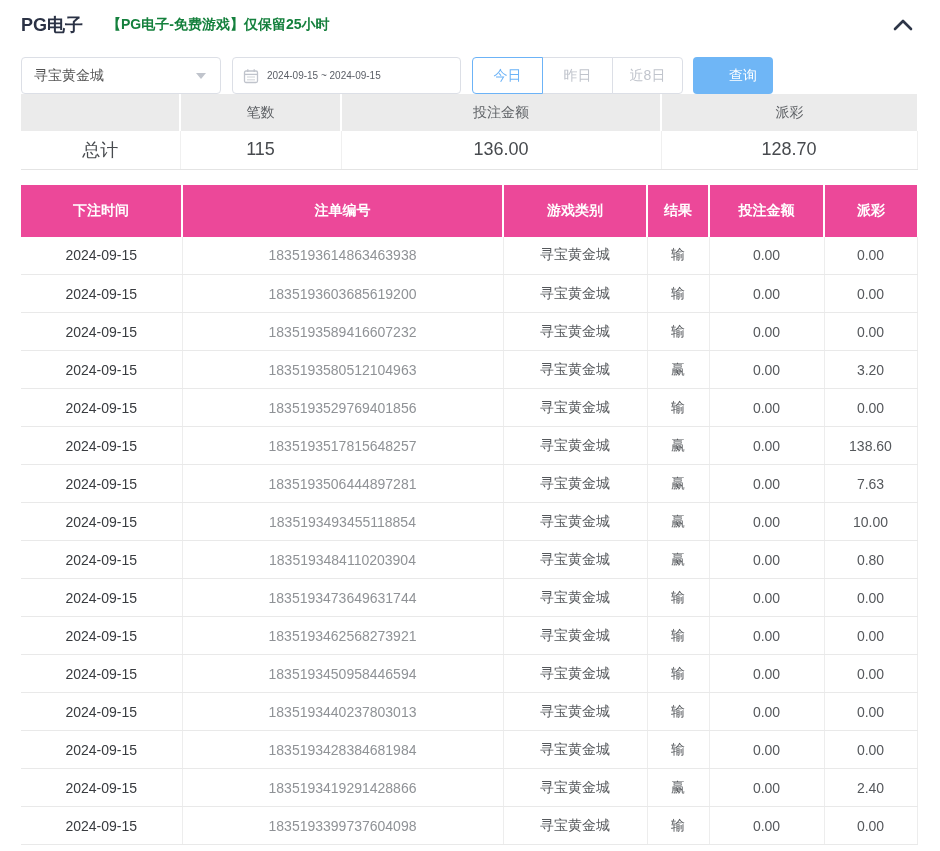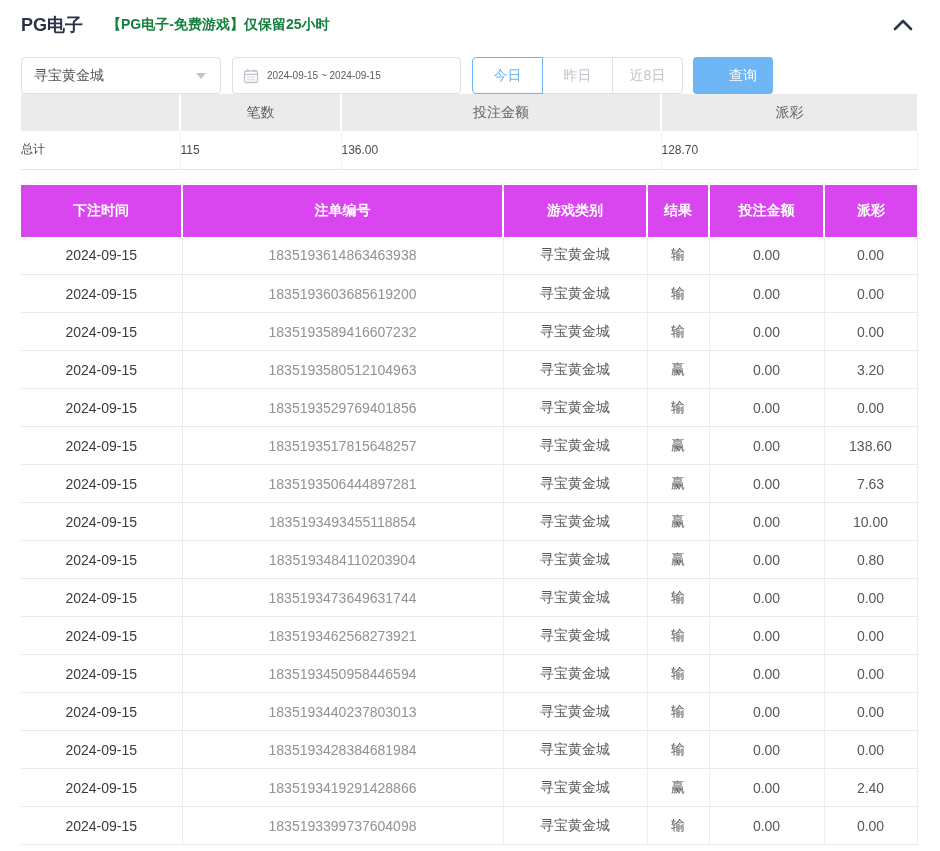--- a/index.html
+++ b/index.html
@@ -34,27 +34,27 @@
   .search-btn { width:80px; height:37px; margin-left:10px; background:#6fb6f6; border:none;
     border-radius:4px; color:#fff; font-size:14px; cursor:pointer;
     font-family:"Liberation Sans","DejaVu Sans",sans-serif;padding-left:20px; }
 
   
   table { border-collapse:collapse; table-layout:fixed; width:896px; }
   .summary-table { }
   .summary-table th { background:#ebebeb; height:37px; font-size:14px; font-weight:normal;
     color:#5f6266; text-align:center; border-right:2px solid #fff; }
   .summary-table th:last-child { border-right:none; }
-  .summary-table td { height:38px; background:#fff; font-size:12px; color:#474a4e; text-align:left;
+  .summary-table td { height:38px; background:#fff; font-size:18px; color:#474a4e; text-align:center;
     border-right:1px solid #f0f0f0; border-bottom:1px solid #e4e4e4; }
   .summary-table td:last-child { border-right:1px solid #f0f0f0; }
 
   
   .main-table { margin-top:15px; }
-  .main-table th { background:#d946ef; height:52px; font-size:14px; font-weight:bold; color:#fff;
+  .main-table th { background:#ec4899; height:52px; font-size:14px; font-weight:bold; color:#fff;
     text-align:center; border-right:2px solid #fff; }
   .main-table th:last-child { border-right:none; }
   .main-table td { height:38px; background:#fff; font-size:14px; text-align:center;
     border-right:1px solid #ededed; border-bottom:1px solid #e9e9e9; color:#55585c; }
   .main-table td:last-child { border-right:1px solid #ededed; }
   .main-table td.c-time { color:#383b3f; }
   .main-table td.c-order { color:#8f9296; }
 </style>
 </head>
 <body>

